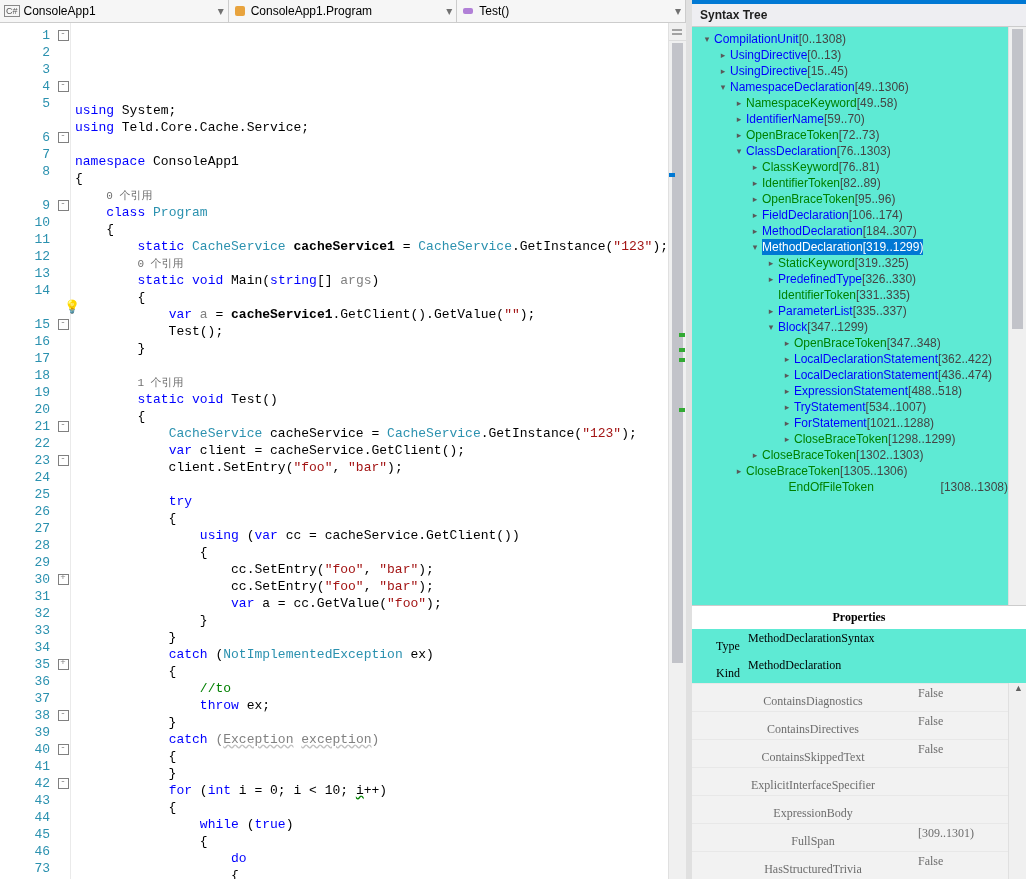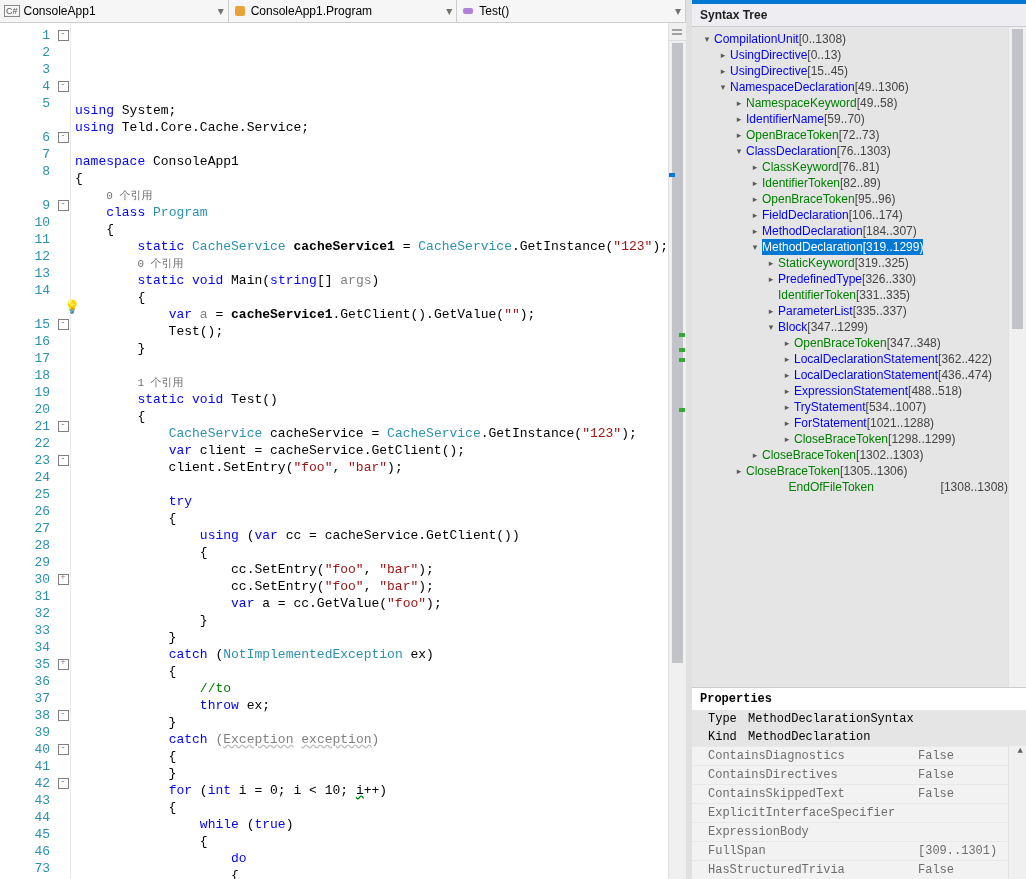--- a/index.html
+++ b/index.html
@@ -1,18 +1,18 @@
 <!DOCTYPE html>
 <html><head>
 <meta charset="utf-8">
 <style>
   html,body{margin:0;padding:0;font-family:Consolas,'Courier New',monospace;font-size:13px;color:#000;background:#fff;}
   .root{display:flex;width:1026px;height:879px;}
   .left{flex:0 0 627px;display:flex;flex-direction:column;border-right:6px solid #e0e0e0;}
-  .right{flex:1;display:flex;flex-direction:column;background:#e5e5e5;}
+  .right{flex:1;display:flex;flex-direction:column;background:#5eead4;}
   
   .topnav{display:flex;height:22px;border-bottom:1px solid #cccccc;font-family:'Segoe UI',sans-serif;font-size:12px;background:#f6f6f6;}
   .dd{display:flex;align-items:center;flex:1;border-right:1px solid #cccccc;padding:0 4px;gap:4px;cursor:pointer;overflow:hidden;white-space:nowrap;}
   .dd svg{flex-shrink:0;}
   .chev{color:#717171;margin-left:auto;}
   
   .editor{flex:1;display:flex;overflow:hidden;position:relative;}
   .gutter{width:56px;background:#fff;text-align:right;color:#2b91af;padding-top:4px;}
   .gutter .ln{height:17px;line-height:17px;padding-right:6px;}
   .outline{width:14px;background:#fff;border-right:1px solid #eaeaea;padding-top:4px;}
@@ -34,24 +34,24 @@
   
   .panehdr{background:#eeeef2;border-bottom:1px solid #cccccc;font-family:'Segoe UI',sans-serif;font-size:12px;font-weight:bold;padding:4px 8px;color:#1e1e1e;}
   .tree{flex:1;overflow:auto;font-family:'Segoe UI',sans-serif;font-size:12px;padding:4px 0;}
   .tn{display:flex;align-items:center;height:16px;line-height:16px;white-space:nowrap;cursor:pointer;}
   .tn .tw{width:14px;text-align:center;color:#595959;font-size:9px;}
   .tn .lbl{}
   .tn .rng{color:#444;}
   .tn.sel .lbl,.tn.sel .rng{background:#0078d4;color:#fff;}
   .blue{color:#0000ff;}
   .green{color:#008000;}
-  .props{border-top:1px solid #cccccc;font-family:Liberation Mono, monospace;font-size:12px;}
+  .props{border-top:1px solid #cccccc;font-family:Liberation Serif, serif;font-size:12px;text-align:center;}
   .props .hdr{font-weight:bold;padding:4px 8px;background:#fff;}
   .prow{display:flex;padding:2px 8px 2px 16px;}
-  .prow .pn{flex:0 0 210px;}
+  .prow .pn{flex:0 0 210px;margin-top:8px;}
   .prow.dim{color:#6d6d6d;background:#f2f2f2;border-top:1px solid #e8e8e8;}
   .vscrollR{width:17px;background:#f0f0f0;border-left:1px solid #e0e0e0;position:relative;}
 </style>
 </head>
 <body>
 
 <div class="root">
 
   <div class="left">
     <div class="topnav">

